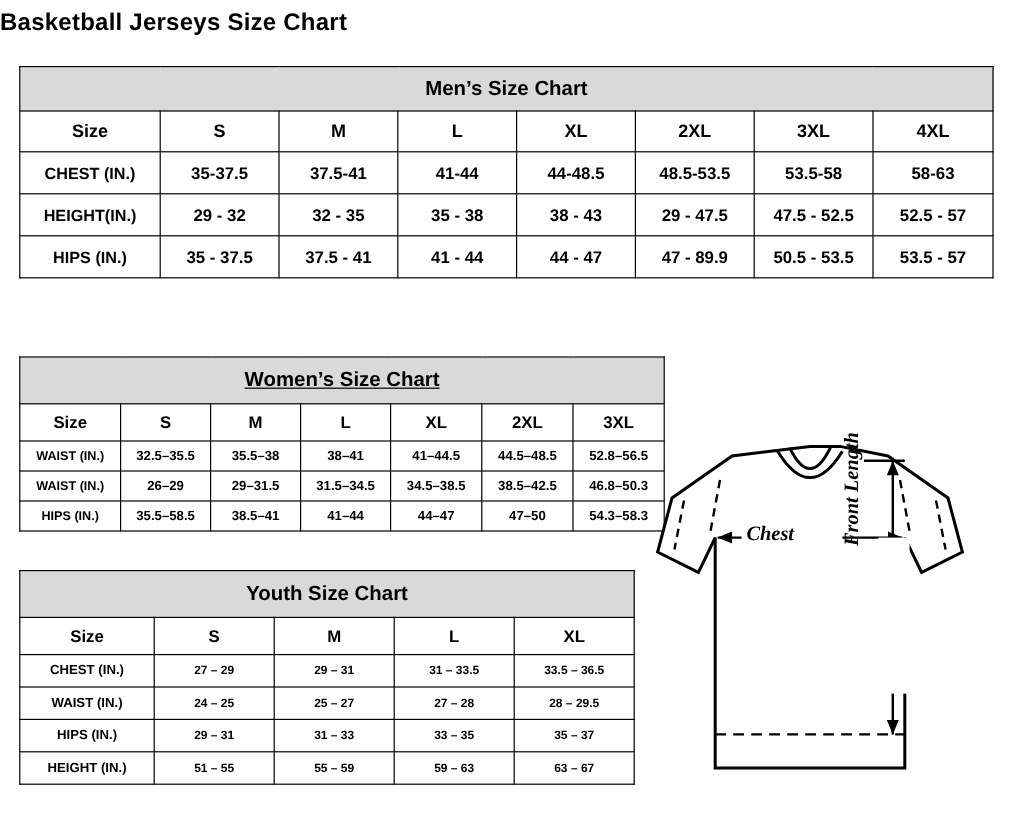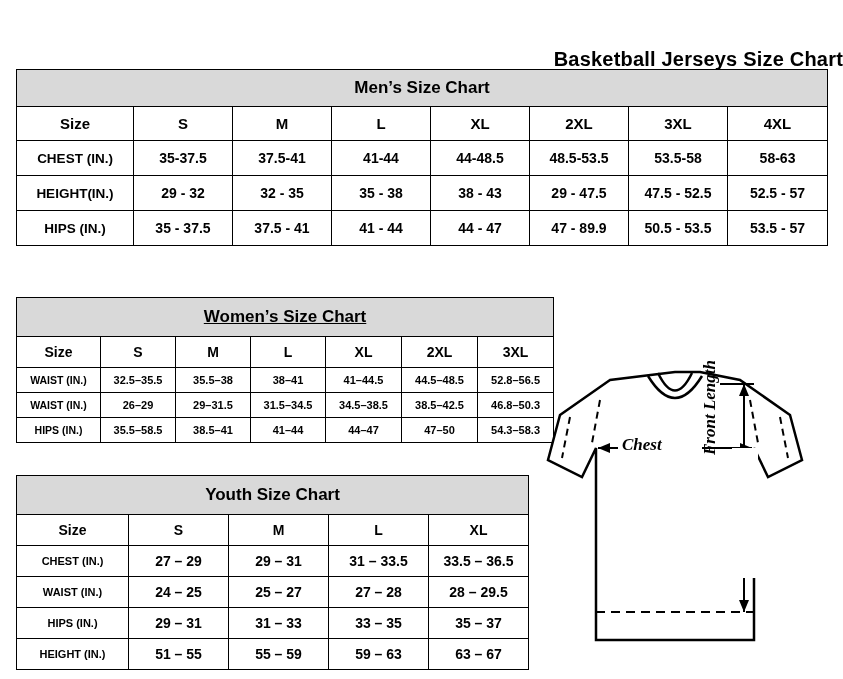--- a/index.html
+++ b/index.html
@@ -9,26 +9,25 @@
   }
   body {
     width: 843px;
     height: 679px;
     font-family: "Liberation Sans", sans-serif;
     color: #000000;
     position: relative;
     overflow: hidden;
   }
   .page-title {
-    text-align: right;
+    text-align: left;
     font-size: 20px;
     font-weight: bold;
     padding-top: 8px;
     letter-spacing: 0.2px;
-    margin-top: 40px;
   }
   table {
     border-collapse: collapse;
     table-layout: fixed;
   }
   table td, table th {
     border: 1px solid #000000;
     text-align: center;
     vertical-align: middle;
     background: #ffffff;
@@ -37,21 +36,21 @@
   .chart-banner td {
     background: #d9d9d9;
     font-size: 17px;
     font-weight: bold;
     padding: 8px 0;
   }
   
   #men-table {
     position: absolute;
     left: 16px;
-    top: 69px;
+    top: 55px;
     width: 811px;
   }
   #men-table .hdr td {
     font-size: 15px;
     padding: 8px 0;
   }
   #men-table .row td {
     font-size: 14px;
     padding: 9px 2px;
   }
@@ -83,21 +82,21 @@
     left: 16px;
     top: 475px;
     width: 512px;
   }
   #youth-table .chart-banner td { font-size: 17px; padding: 9px 0; }
   #youth-table .hdr td {
     font-size: 14px;
     padding: 7px 0;
   }
   #youth-table .row td {
-    font-size: 14px;
+    font-size: 10px;
     padding: 7px 1px;
   }
   #youth-table .row td.rowlabel {
     font-size: 11px;
   }
   
   #shirt-diagram {
     position: absolute;
     left: 540px;
     top: 340px;

